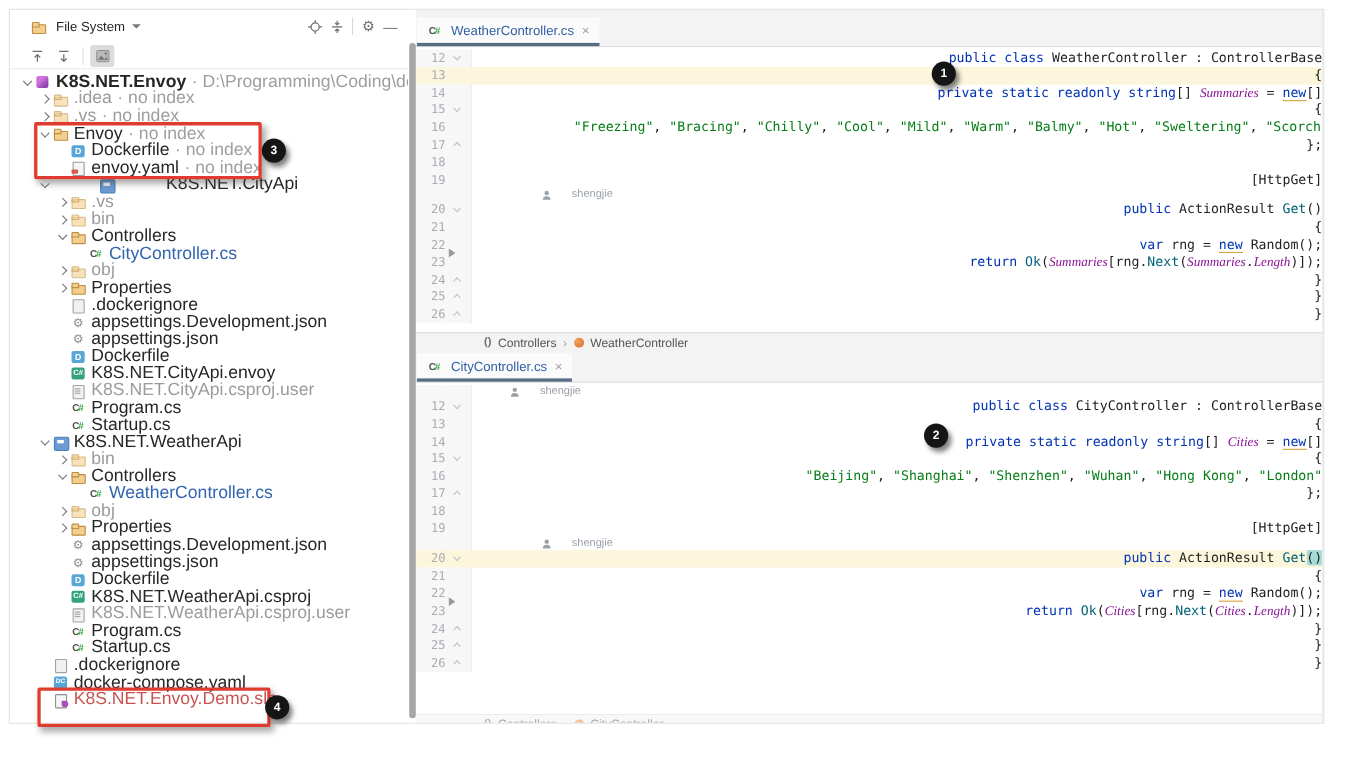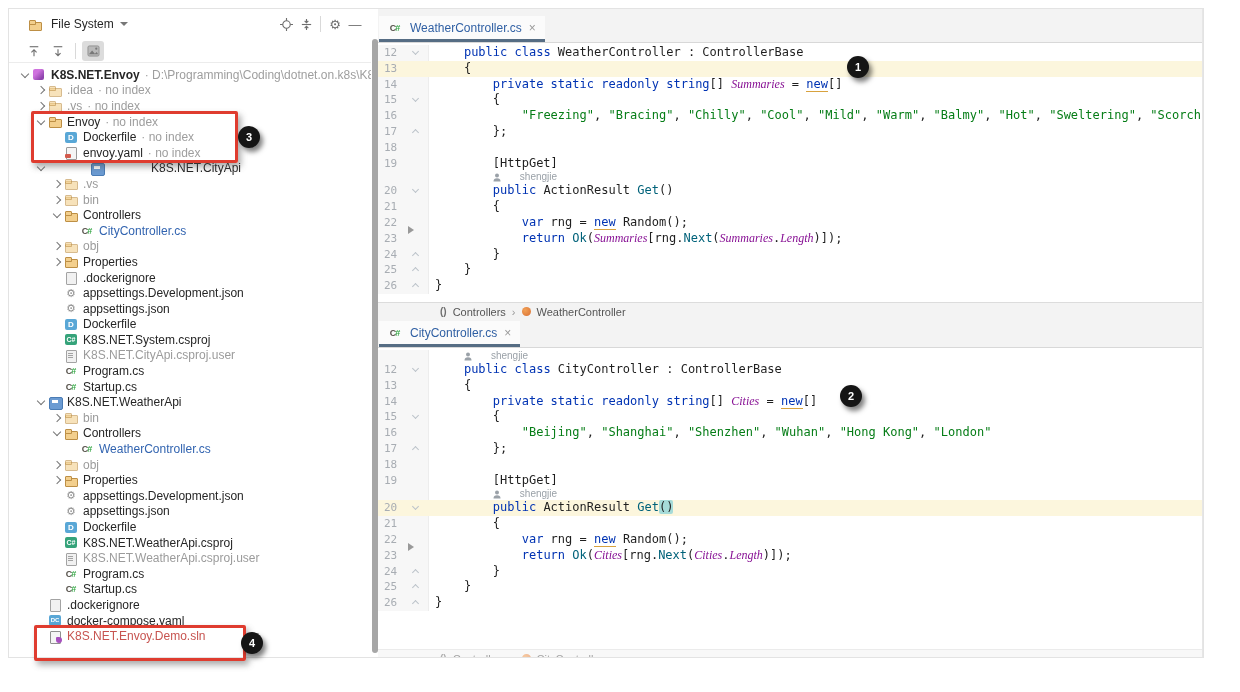--- a/index.html
+++ b/index.html
@@ -18,21 +18,21 @@
   .hspacer { flex: 1; }
   .hicon { width: 20px; height: 20px; display: inline-flex; align-items: center; justify-content: center;
            color: #6e6e6e; font-size: 13px; border-radius: 3px; cursor: pointer; }
   .vdiv { width: 1px; height: 16px; background: #d9d9d9; margin: 0 4px; }
   .panel-toolbar { height: 24px; display: flex; align-items: center; padding-left: 14px;
                    border-bottom: 1px solid #ececec; flex: none; gap: 2px; }
   .ticon { width: 22px; height: 20px; display: inline-flex; align-items: center; justify-content: center;
            color: #6e6e6e; border-radius: 3px; }
   .ticon.pressed { background: #dcdcdc; }
 
-  .tree { flex: 1; overflow: hidden; padding-top: 4px; font-size: 12px; }
+  .tree { flex: 1; overflow: hidden; padding-top: 4px; font-size: 16px; }
   .trow { display: flex; align-items: center; height: 15.6px; white-space: nowrap; cursor: pointer; }
   .trow .chev { width: 13px; flex: none; display: inline-flex; align-items: center; justify-content: center; }
   .chev.r::before { content: ""; width: 5px; height: 5px; border-right: 1.3px solid #767676;
                     border-top: 1.3px solid #767676; transform: rotate(45deg); display: block; }
   .chev.d::before { content: ""; width: 5px; height: 5px; border-right: 1.3px solid #767676;
                     border-top: 1.3px solid #767676; transform: rotate(135deg); display: block; margin-top: -2px; }
   .lbl { color: #262626; margin-left: 1px; }
   .lbl.bold { font-weight: bold; }
   .lbl.dim { color: #9b9b9b; }
   .lbl.open { color: #3264b0; }
@@ -88,21 +88,21 @@
   .tabbar { background: #f3f3f3; border-bottom: 1px solid #d8d8d8; display: flex; align-items: flex-end;
             padding-left: 1px; flex: none; }
   .pane.top .tabbar { height: 34px; }
   .pane.bottom .tabbar { height: 28px; }
   .tab { height: 26px; display: inline-flex; align-items: center; gap: 5px; padding: 0 9px;
          background: #fbfbfb; border-bottom: 3px solid #566d84; cursor: pointer; }
   .tab .fname { font-size: 12px; color: #2f5fa3; }
   .tab .x { color: #9a9a9a; font-size: 12px; margin-left: 2px; cursor: pointer; }
   .tab .ic-cs { width: 14px; display: inline-flex; justify-content: center; }
 
-  .code { background: #fff; padding-top: 2px; flex: none; overflow: hidden; }
+  .code { background: #fff; padding-top: 2px; flex: none; overflow: hidden; text-align: right; }
   .pane.top .code { height: 259px; }
   .pane.bottom .code { flex: 1; }
   .crow { display: flex; height: 15.8px; line-height: 15.8px; }
   .crow .ln { width: 27px; padding-left: 6px; flex: none; background: #f7f7f7; color: #a8adb3;
               font: 11px/15.8px "DejaVu Sans Mono", monospace; }
   .crow .fc { width: 24px; flex: none; background: #f7f7f7; border-right: 1px solid #ededed; position: relative; }
   .crow .cd { white-space: pre; font: 12px/15.8px "DejaVu Sans Mono", monospace; color: #1f1f1f;
               padding-left: 6px; flex: 1; }
   .crow.hl { background: #fcf6dd; }
   .crow.hl .ln, .crow.hl .fc { background: transparent; border-right-color: transparent; }
@@ -280,21 +280,21 @@
             <span class="lbl">appsettings.json</span>
           </div>
           <div class="trow" style="padding-left: 41px;">
             <span class="chev"></span>
             <span class="fic ic-docker"></span>
             <span class="lbl">Dockerfile</span>
           </div>
           <div class="trow" style="padding-left: 41px;">
             <span class="chev"></span>
             <span class="fic ic-csproj"></span>
-            <span class="lbl">K8S.NET.System.csproj</span>
+            <span class="lbl">K8S.NET.CityApi.envoy</span>
           </div>
           <div class="trow dimrow" style="padding-left: 41px;">
             <span class="chev"></span>
             <span class="fic ic-userfile"></span>
             <span class="lbl dim">K8S.NET.CityApi.csproj.user</span>
           </div>
           <div class="trow" style="padding-left: 41px;">
             <span class="chev"></span>
             <span class="fic ic-cs"></span>
             <span class="lbl">Program.cs</span>

